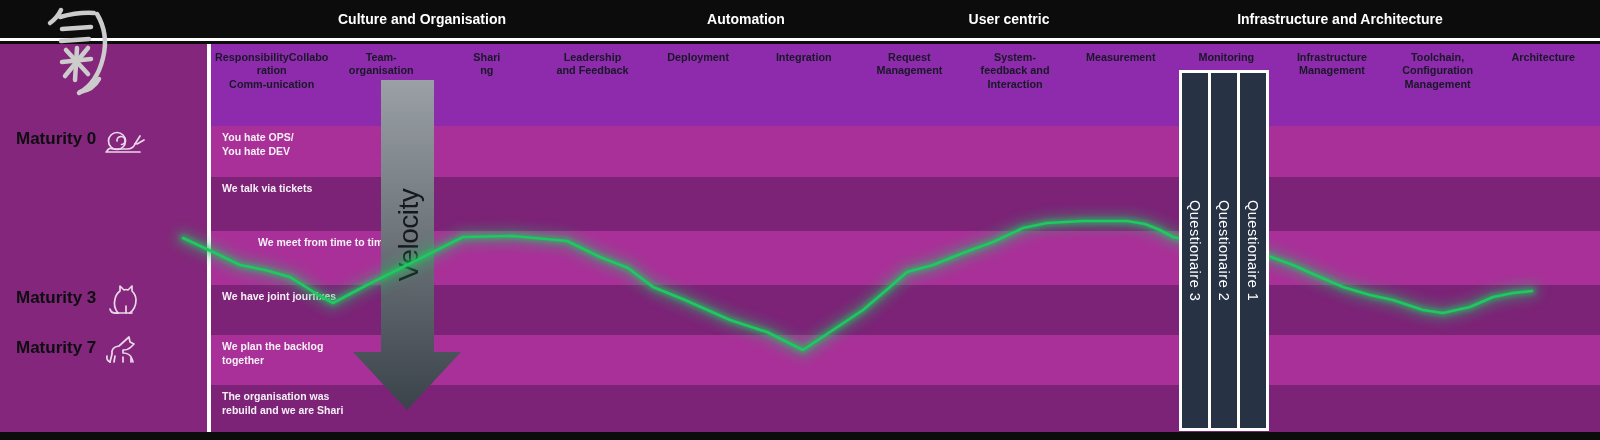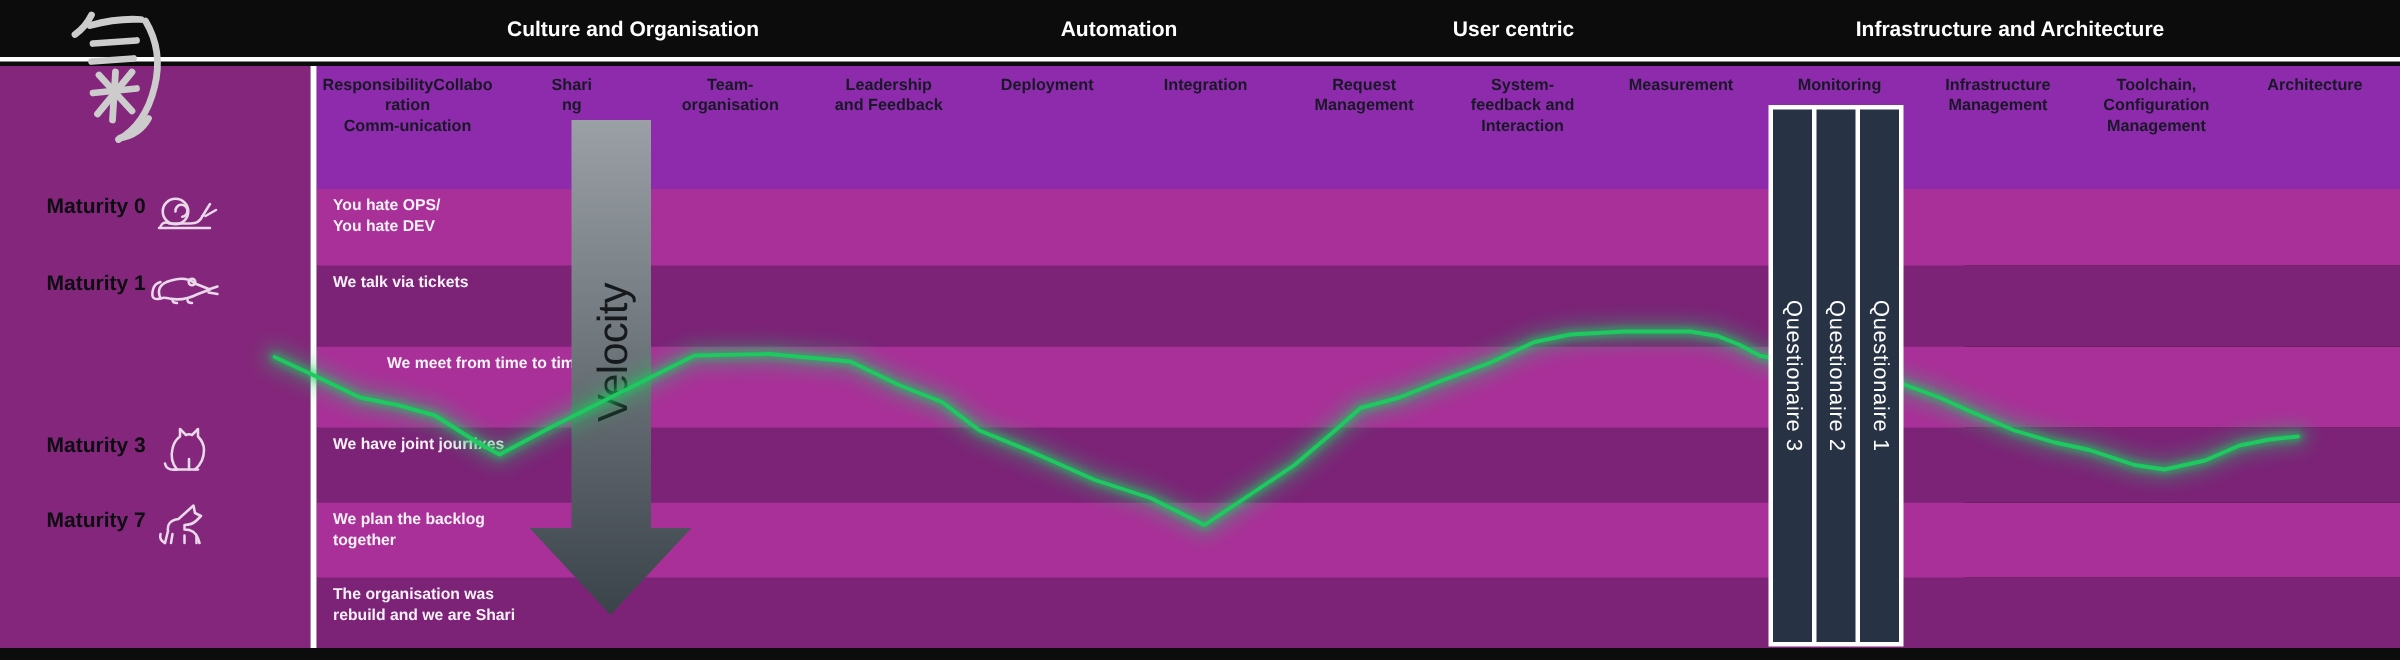--- a/index.html
+++ b/index.html
@@ -13,22 +13,22 @@
   .topbar{position:absolute;left:0;top:0;width:1600px;height:41px;
     background:var(--top_bar_bg);border-bottom:3px solid var(--divider_white);z-index:1;}
   .cat-label{position:absolute;top:11px;transform:translateX(-50%);
     color:var(--category_text);font-size:14px;font-weight:700;white-space:nowrap;}
   
   .qi-logo{position:absolute;left:34px;top:2px;z-index:8;}
   
   .sidebar{position:absolute;left:0;top:44px;width:207px;height:388px;
     background:var(--sidebar_bg);z-index:1;}
   .srow{position:absolute;left:0;width:207px;}
-  .mlabel{position:absolute;left:16px;top:3px;font-size:14px;font-weight:700;
-    color:var(--maturity_label_text);white-space:nowrap;margin-left:15px;}
+  .mlabel{position:absolute;left:16px;top:3px;font-size:17px;font-weight:700;
+    color:var(--maturity_label_text);white-space:nowrap;}
   .aicon{position:absolute;left:98px;top:-4px;}
   .aicon svg{display:block;}
   .vdivider{position:absolute;left:207px;top:44px;width:4px;height:388px;
     background:var(--divider_white);z-index:2;}
   
   .chart{position:absolute;left:211px;top:44px;width:1099px;height:388px;
     background:var(--band_dark);z-index:1;}
   .stripe{position:absolute;left:0;width:1389px;}
   .colheads{position:absolute;left:4px;top:7px;width:1381px;display:flex;z-index:3;}
   .colcell{flex:1 1 0;text-align:center;font-size:10.8px;font-weight:700;
@@ -84,32 +84,20 @@
         <span class="aicon">
           <svg width="50" height="38" viewBox="0 0 50 38" fill="none" stroke="#ead9ea" stroke-width="1.7" stroke-linecap="round" stroke-linejoin="round">
             <circle cx="19" cy="19" r="8.5"></circle>
             <path d="M19,19 a4,4 0 1 1 4.5,3.5"></path>
             <path d="M9,29 q2,-4 6,-2 h14 q6,0 8,-5"></path>
             <path d="M37,22 l5,-8 m-3,8 l7,-4"></path>
             <path d="M8,30 h34"></path>
           </svg>
         </span>
       </div>
-      <div class="srow" style="top: 133px; height: 54px;">
-        <span class="mlabel">Maturity 1</span>
-        <span class="aicon">
-          <svg width="50" height="38" viewBox="0 0 50 38" fill="none" stroke="#ead9ea" stroke-width="1.7" stroke-linecap="round" stroke-linejoin="round">
-            <path d="M9,26 q-4,-9 7,-12 q10,-3 16,2 l10,4 -8,3 q-10,5 -19,3 q-4,-1 -6,0"></path>
-            <path d="M9,26 q-7,2 -5,-6 q1,-4 5,-5"></path>
-            <circle cx="30" cy="15" r="2.2"></circle>
-            <path d="M41,20 l6,-2 m-6,4 l6,1"></path>
-            <path d="M17,27 q0,2 3,2 m7,-2 q0,2 3,2"></path>
-          </svg>
-        </span>
-      </div>
       <div class="srow" style="top: 241px; height: 50px;">
         <span class="mlabel">Maturity 3</span>
         <span class="aicon">
           <svg width="50" height="38" viewBox="0 0 50 38" fill="none" stroke="#ead9ea" stroke-width="1.7" stroke-linecap="round" stroke-linejoin="round">
             <path d="M20,32 q-5,-6 -3,-14 q1,-5 5,-8 l0,-5 4,4 q2,-1 4,0 l4,-4 0,5 q4,4 4,9 q0,8 -6,13"></path>
             <path d="M28,32 v-7"></path>
             <path d="M20,32 q-7,1 -8,-4"></path>
             <path d="M18,32 h16"></path>
           </svg>
         </span>
@@ -132,24 +120,24 @@
       <div class="stripe" style="top: 341px; height: 47px; background: var(--band_dark);"></div>
       <div class="stripe" style="top: 291px; height: 50px; background: var(--band_light);"></div>
       <div class="stripe" style="top: 241px; height: 50px; background: var(--band_dark);"></div>
       <div class="stripe" style="top: 187px; height: 54px; background: var(--band_light);"></div>
       <div class="stripe" style="top: 133px; height: 54px; background: var(--band_dark);"></div>
       <div class="stripe" style="top: 82px; height: 51px; background: var(--band_light);"></div>
     <div class="colheads" id="colheads">
         <div class="colcell">ResponsibilityCollabo
 ration
 Comm-unication</div>
+        <div class="colcell">Team-
+organisation</div>
         <div class="colcell">Shari
 ng</div>
-        <div class="colcell">Team-
-organisation</div>
         <div class="colcell">Leadership
 and Feedback</div>
         <div class="colcell">Deployment</div>
         <div class="colcell">Integration</div>
         <div class="colcell">Request
 Management</div>
         <div class="colcell">System-
 feedback and
 Interaction</div>
         <div class="colcell">Measurement</div>

